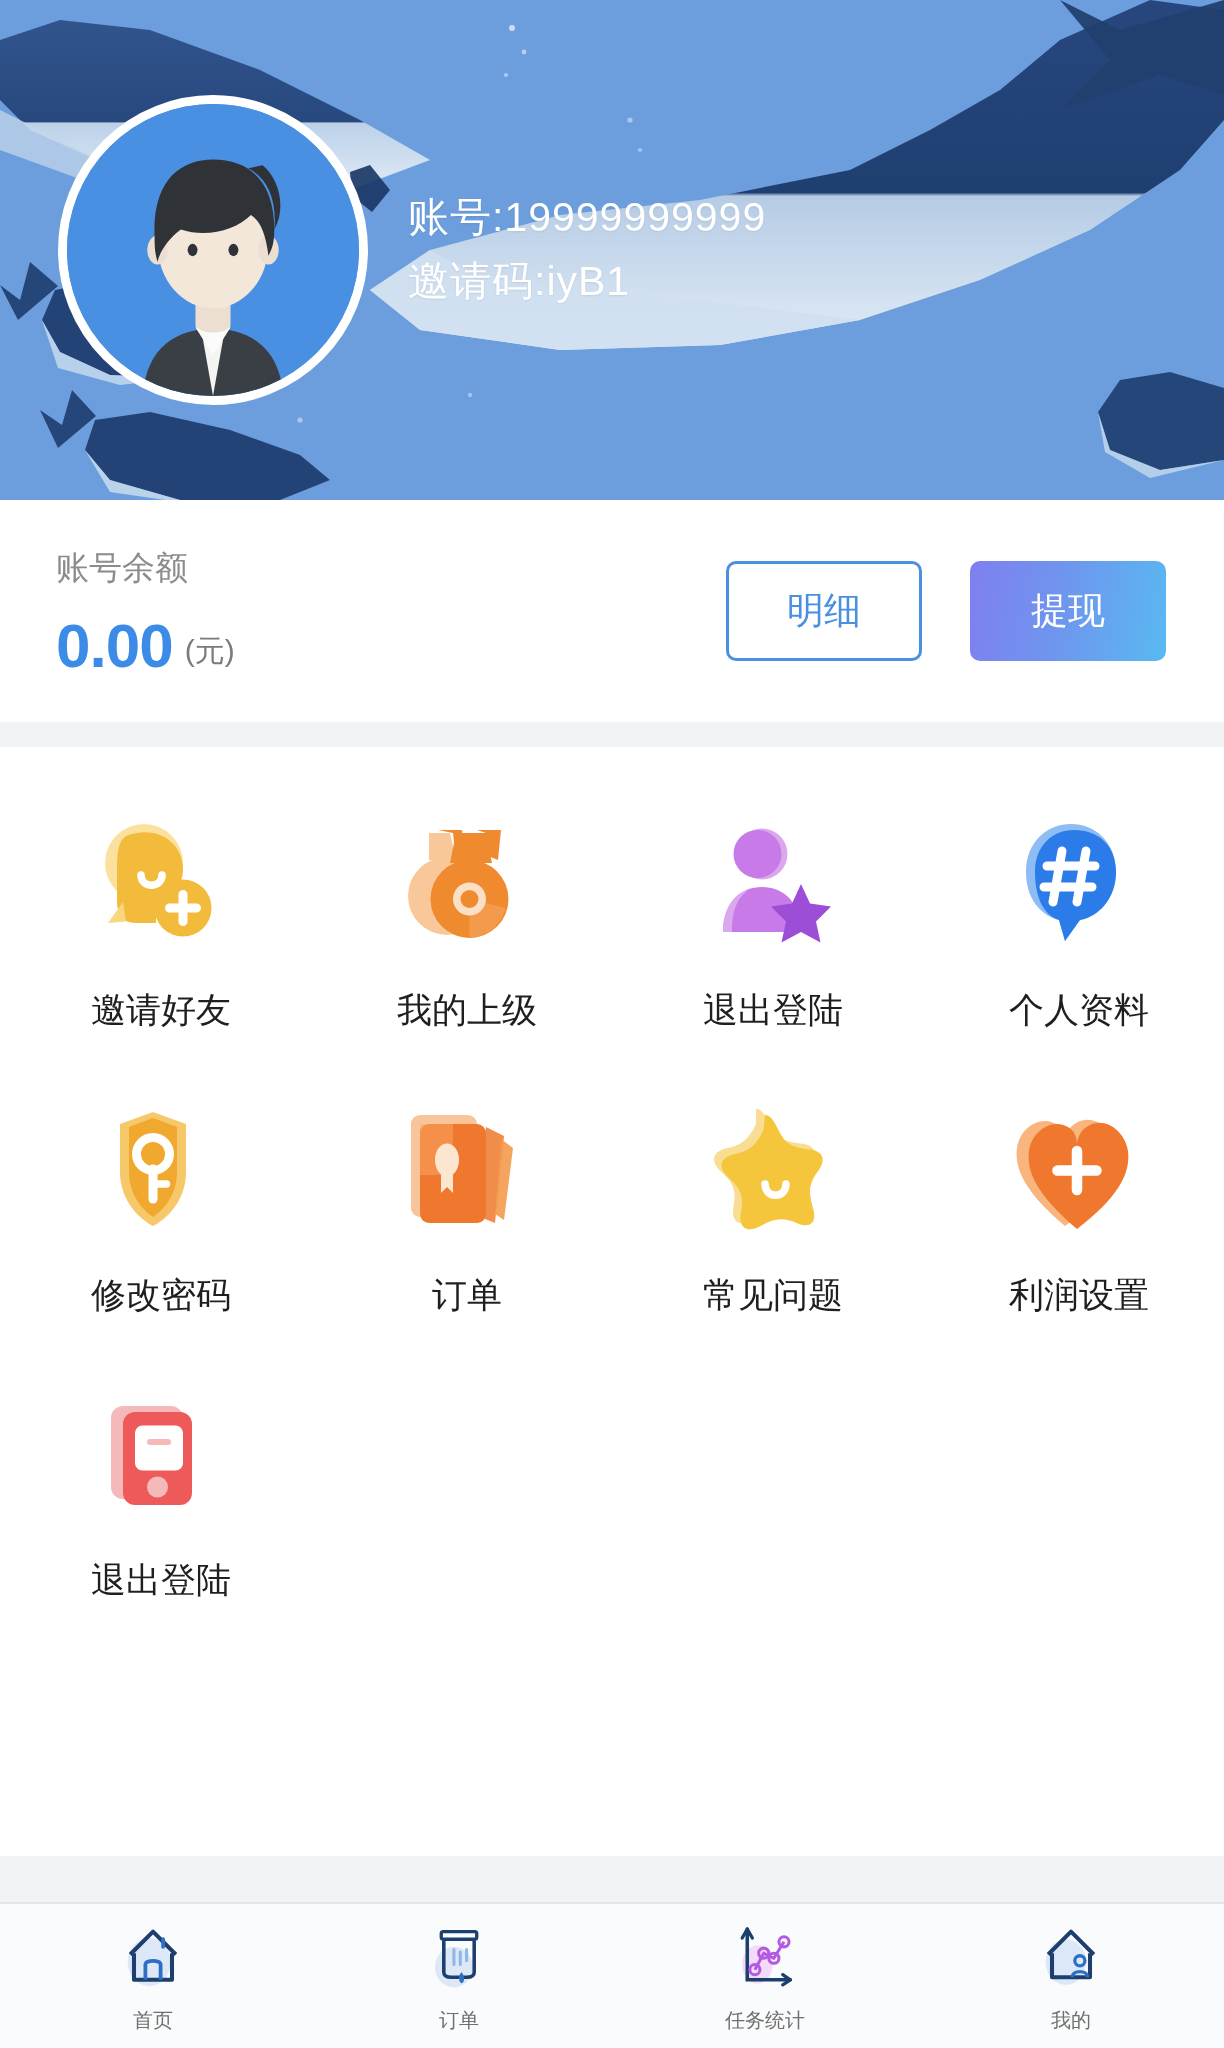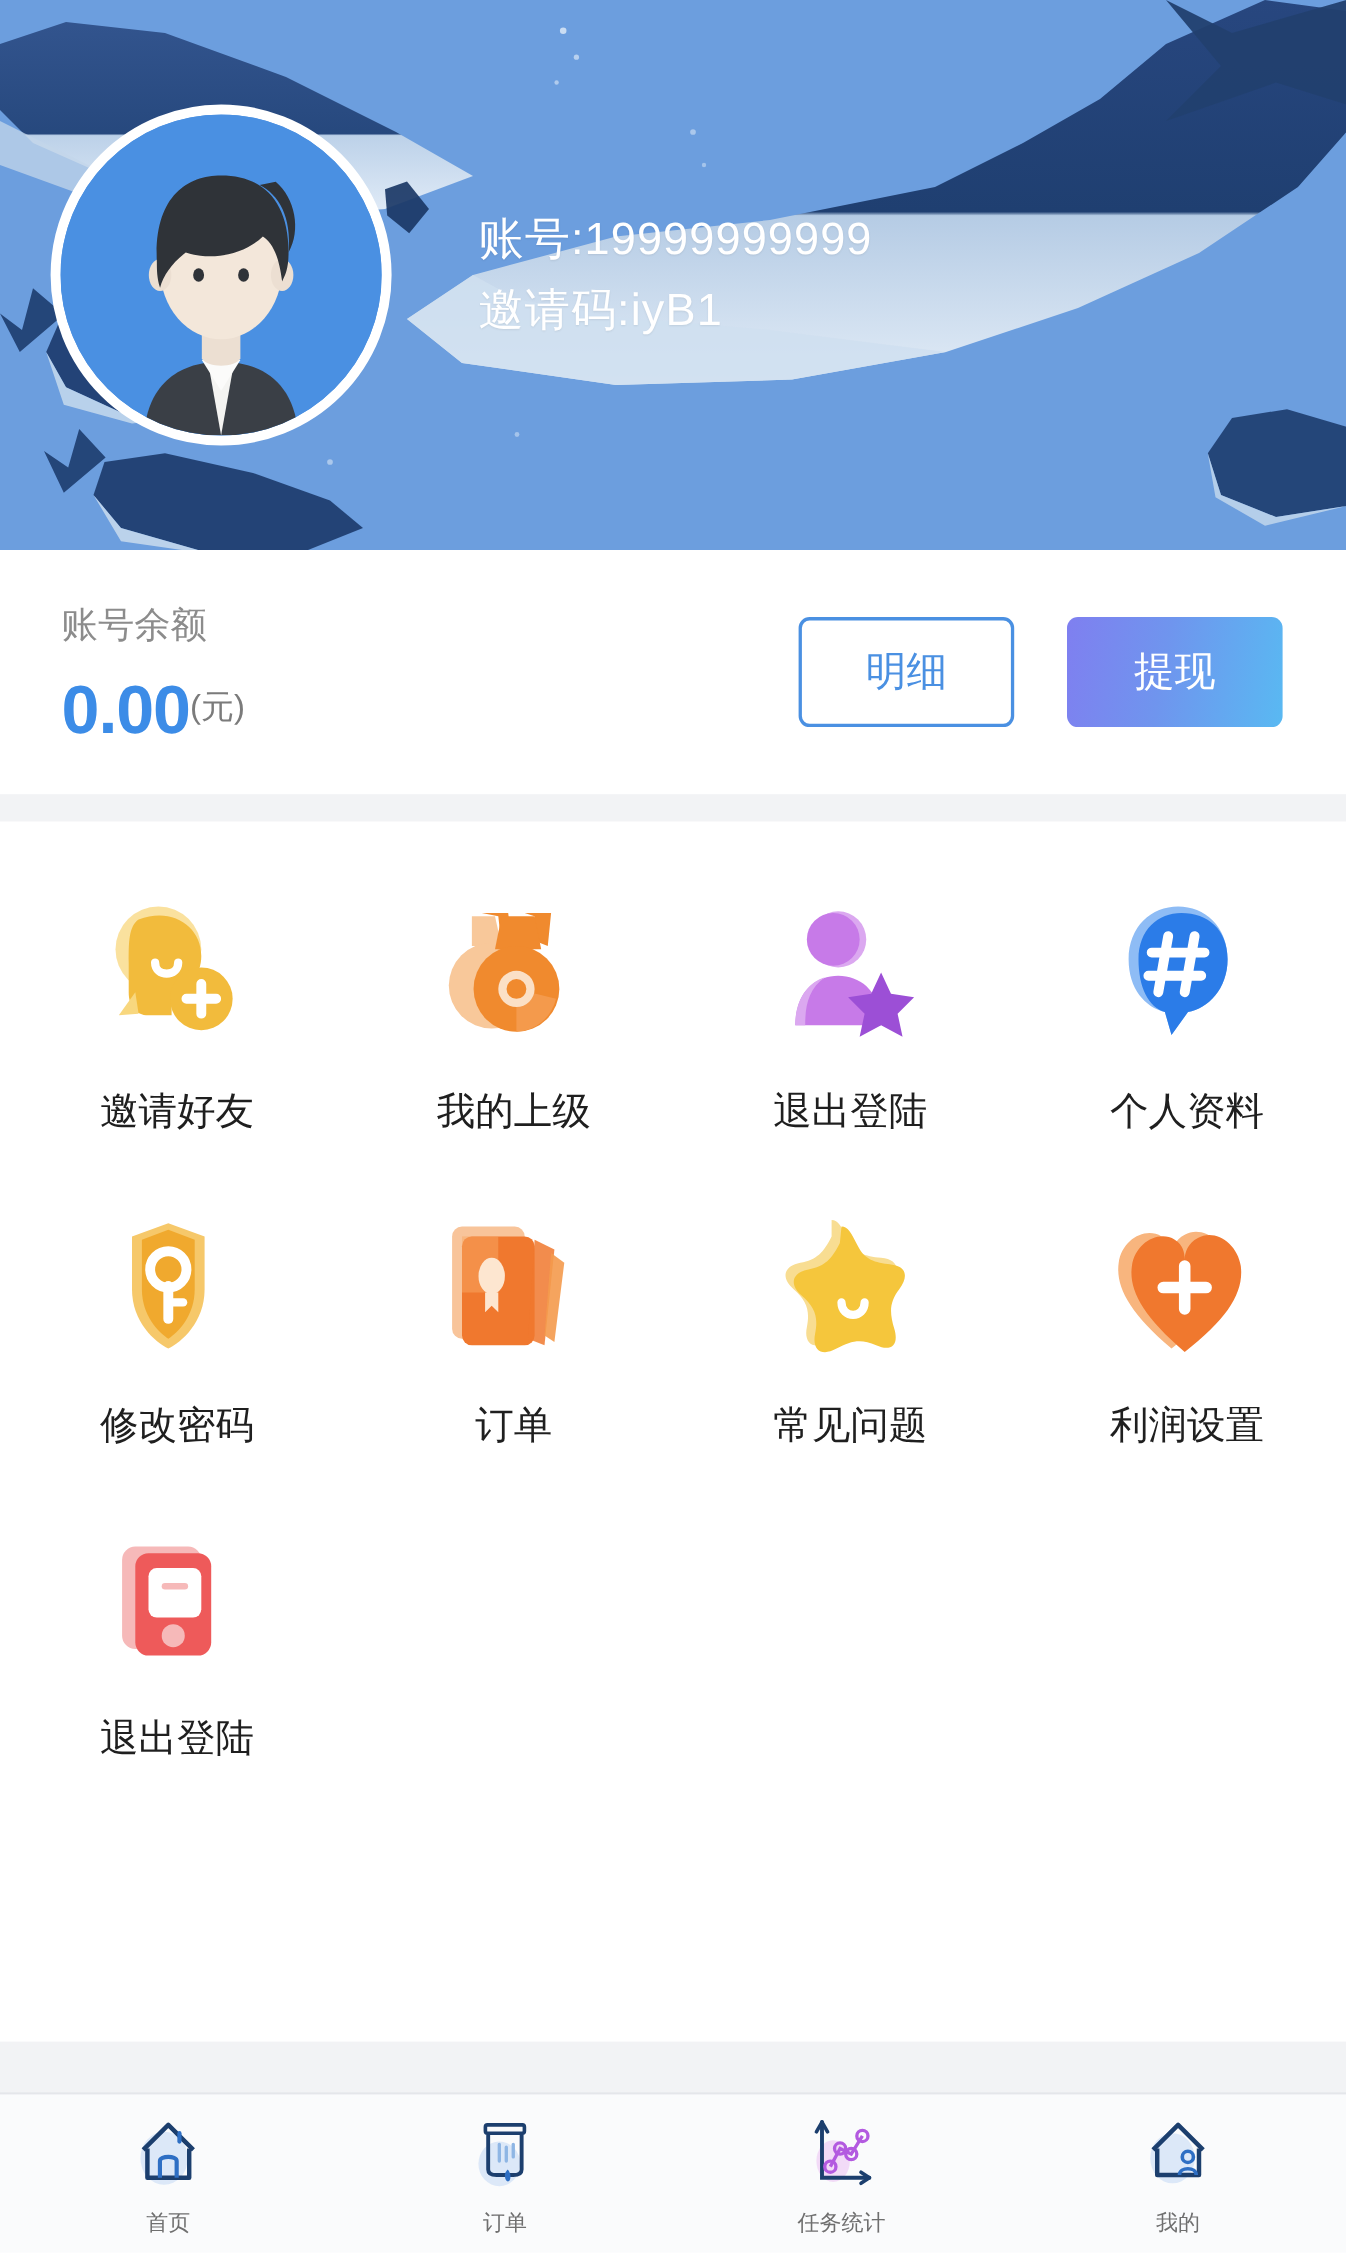--- a/index.html
+++ b/index.html
@@ -12,21 +12,21 @@
   .app { position:relative; width:1224px; height:2048px; display:flex; flex-direction:column; }
 
   
   .header {
     position:relative; height:500px; flex:0 0 500px;
     background:#6c9ede; overflow:hidden;
   }
   .hdr-bg { position:absolute; inset:0; }
   .hdr-inner {
     position:relative; z-index:5; height:100%;
-    display:flex; align-items:center; padding-left:46px;gap:39px;
+    display:flex; align-items:center; padding-left:58px;
   }
   .avatar-ring {
     width:310px; height:310px; border-radius:50%;
     border:9px solid #ffffff; background:#4a90e2;
     overflow:hidden; flex:0 0 310px; position:relative;
   }
   .avatar-svg { width:100%; height:100%; display:block; }
   .hdr-text { margin-left:40px; }
   .hdr-line {
     color:#ffffff; font-size:41px; letter-spacing:1px;
@@ -35,21 +35,21 @@
   }
 
   
   .balance {
     flex:0 0 222px; background:#fff;
     display:flex; align-items:center; justify-content:space-between;
     padding:0 58px 0 56px;
   }
   .bal-left { display:flex; flex-direction:column; gap:24px; }
   .bal-label { font-size:33px; color:#8c8c8c; }
-  .bal-row { display:flex; align-items:center; }
+  .bal-row { display:flex; align-items:flex-end; gap:12px; }
   .bal-amount {
     font-size:62px; font-weight:bold; color:#3c8ce7; line-height:1;
     letter-spacing:-1px;
   }
   .bal-unit { font-size:30px; color:#7b7b7b; padding-bottom:5px; }
   .bal-btns { display:flex; gap:48px; }
   .btn {
     width:196px; height:100px; border-radius:10px;
     display:flex; align-items:center; justify-content:center;
     font-size:37px; cursor:pointer; user-select:none;

